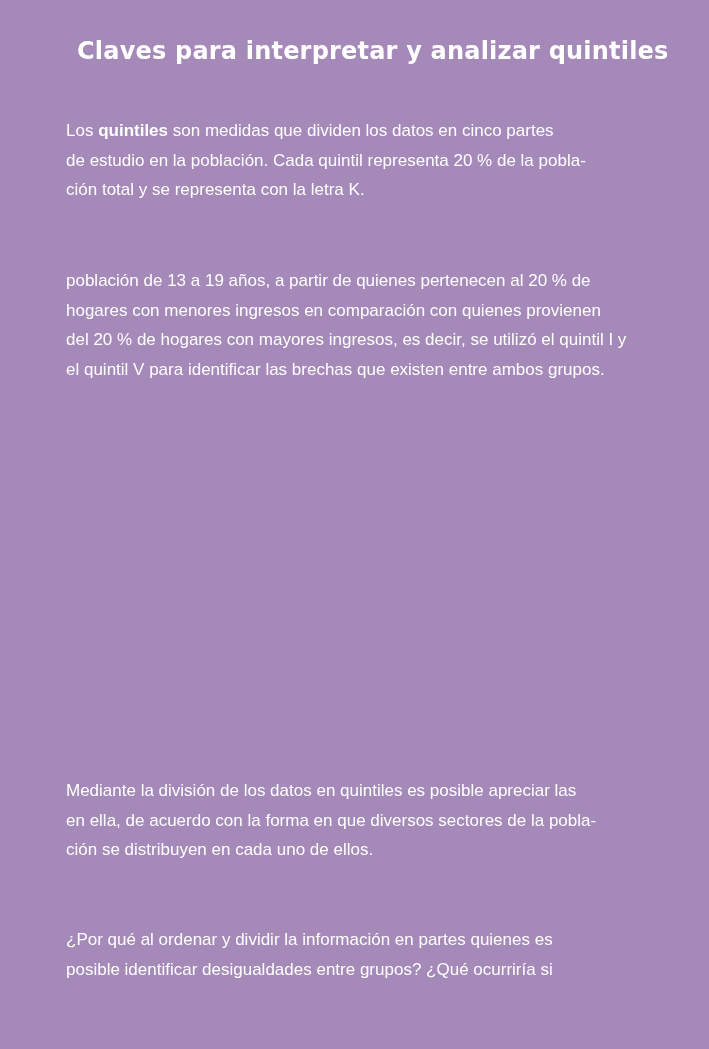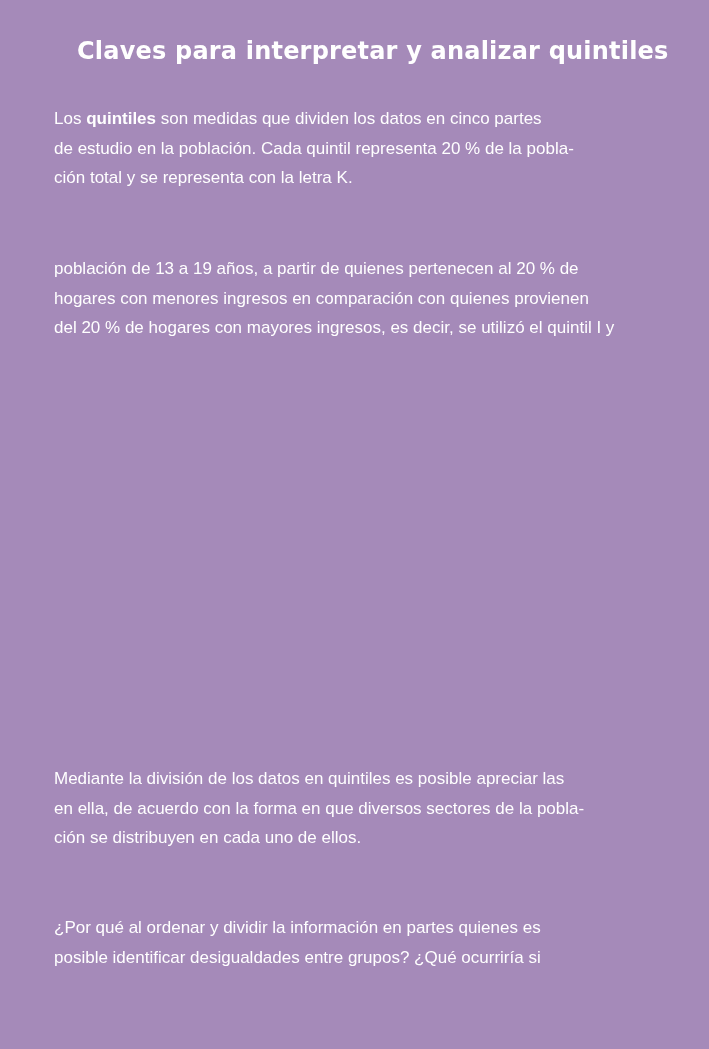--- a/index.html
+++ b/index.html
@@ -31,21 +31,21 @@
       letter-spacing: 0.2px;
       line-height: 34px;
       color: #ffffff;
       white-space: nowrap;
       text-align: center;
     }
     .para {
       position: absolute;
       left: 50px;
       width: 625px;
-      margin: 4px;
+      margin: 16px;
       font-size: 17px;
       line-height: 29.5px;
       color: #ffffff;
     }
     .para .line {
       display: block;
       white-space: nowrap;
     }
     .para b {
       font-weight: bold;
@@ -72,20 +72,21 @@
   <p class="para" id="p1">
     <span class="line"><span>Los </span><b>quintiles</b><span> son medidas que dividen los datos en cinco partes</span></span>
     <span class="line">de estudio en la población. Cada quintil representa 20 % de la pobla-</span>
     <span class="line">ción total y se representa con la letra K.</span>
   </p>
 
   <p class="para" id="p2">
     <span class="line">población de 13 a 19 años, a partir de quienes pertenecen al 20 % de</span>
     <span class="line">hogares con menores ingresos en comparación con quienes provienen</span>
     <span class="line">del 20 % de hogares con mayores ingresos, es decir, se utilizó el quintil I y</span>
+    <span class="line">el quintil V para identificar las brechas que existen entre ambos grupos.</span>
   </p>
 
   <div class="figure-space"></div>
 
   <p class="para" id="p3">
     <span class="line">Mediante la división de los datos en quintiles es posible apreciar las</span>
     <span class="line">en ella, de acuerdo con la forma en que diversos sectores de la pobla-</span>
     <span class="line">ción se distribuyen en cada uno de ellos.</span>
   </p>
 

